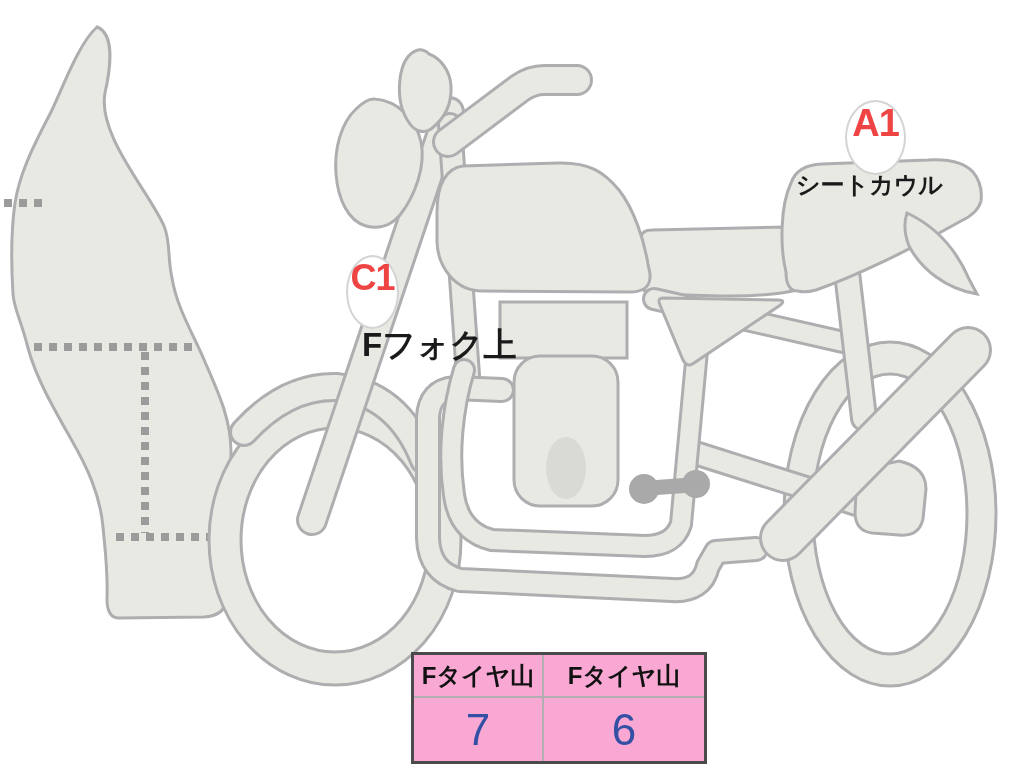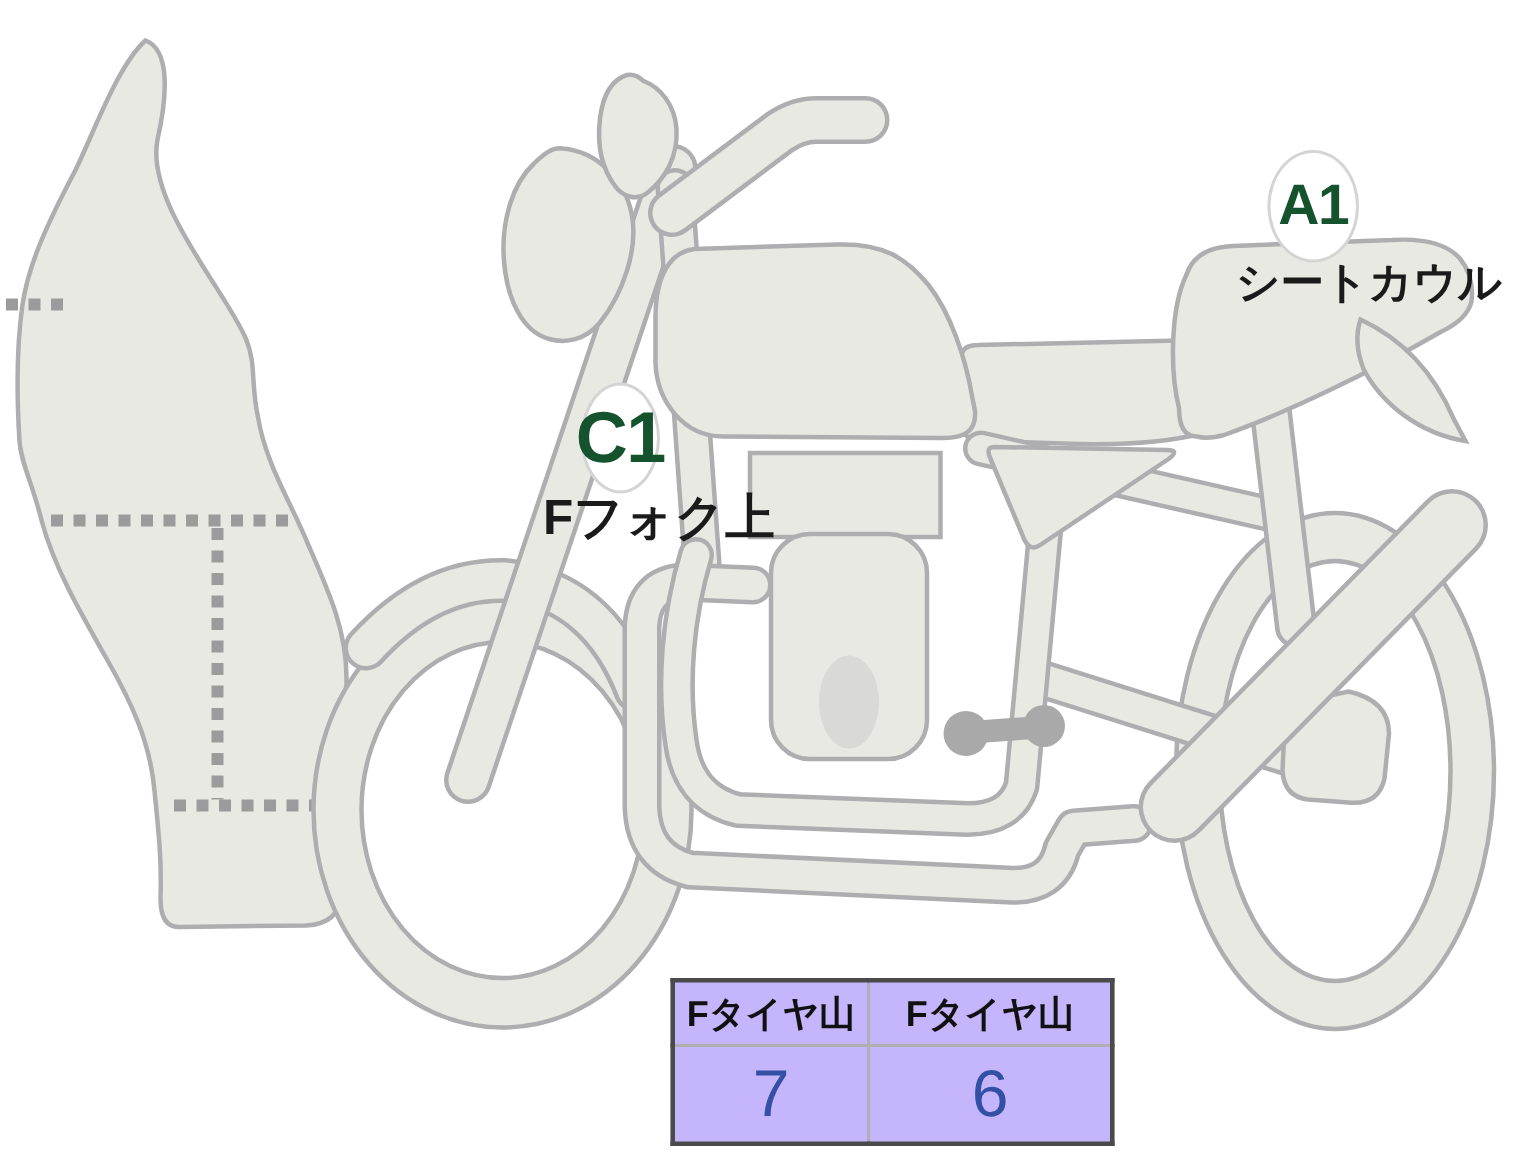--- a/index.html
+++ b/index.html
@@ -12,32 +12,32 @@
   
   .panel { fill:#e9e9e4; stroke:#aeaeb0; stroke-width:3; }
   
   .tube-o { fill:none; stroke:#aeaeb0; stroke-linecap:round; stroke-linejoin:round; }
   .tube-i { fill:none; stroke:#e9e9e4; stroke-linecap:round; stroke-linejoin:round; }
   .dotted { stroke:#9b9b9b; stroke-width:8; fill:none; stroke-dasharray:8 7; }
   .dark-accent { fill:#a9a9a9; stroke:none; }
 
   .marker {
     position:absolute; background:#ffffff; border:2px solid #d4d4d4; border-radius:50%;
-    display:flex; align-items:center; justify-content:center;
-    color:#14532d; font-weight:bold; letter-spacing:-1px; z-index:5;
+    display:flex; align-items:flex-start; justify-content:center;
+    color:#ef4444; font-weight:bold; letter-spacing:-1px; z-index:5;
   }
   #marker-a1 { left:845px; top:100px; width:57px; height:71px; font-size:38px; }
-  #marker-c1 { left:346px; top:255px; width:49px; height:70px; font-size:48px;margin-left:41px; }
+  #marker-c1 { left:346px; top:255px; width:49px; height:70px; font-size:36px; }
 
   .part-label { position:absolute; color:#1a1a1a; font-weight:bold; z-index:5; white-space:nowrap; }
-  #label-a1 { left:796px; top:169px; font-size:29px;margin-left:28px; }
+  #label-a1 { left:796px; top:169px; font-size:24px; }
   #label-c1 { left:362px; top:323px; font-size:33px; }
 
   #tire-table-wrap { position:absolute; left:411px; top:652px; z-index:5; }
-  #tire-table { border-collapse:collapse; background:#c4b5fd; border:3px solid #4a4a4a;margin-left:36px; }
+  #tire-table { border-collapse:collapse; background:#f9a8d4; border:3px solid #4a4a4a; }
   #tire-table th {
     width:128px; height:41px; border:2px solid #b0b0b2;
     font-size:24px; font-weight:bold; color:#111; text-align:center; padding:0;
   }
   #tire-table th.col-r { width:160px; }
   #tire-table td {
     height:63px; border:2px solid #b0b0b2;
     font-size:44px; color:#3350a5; text-align:center; padding:0;
     font-family:"Liberation Sans", sans-serif;
   }

